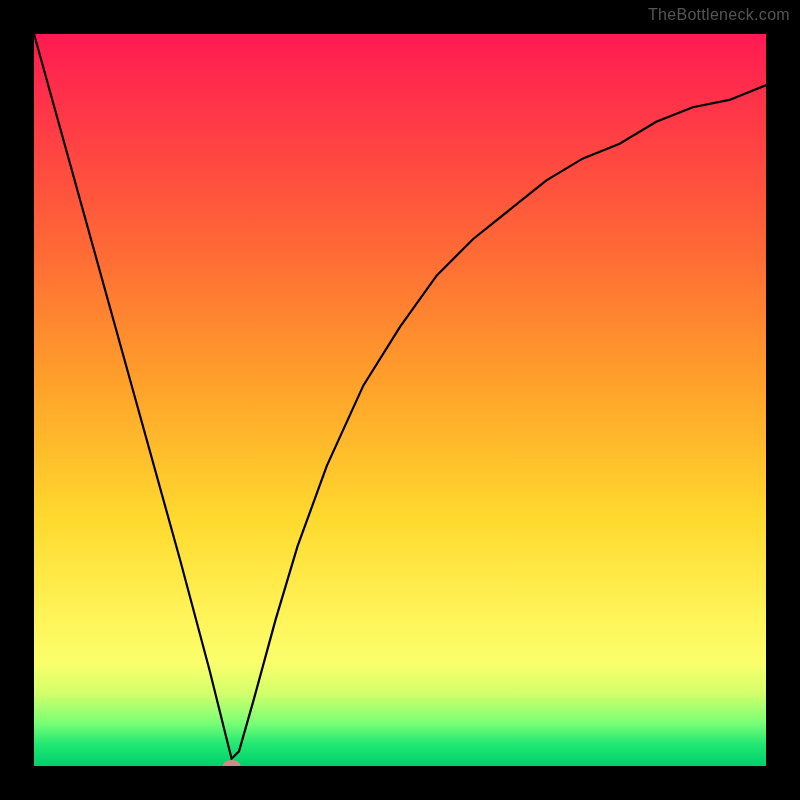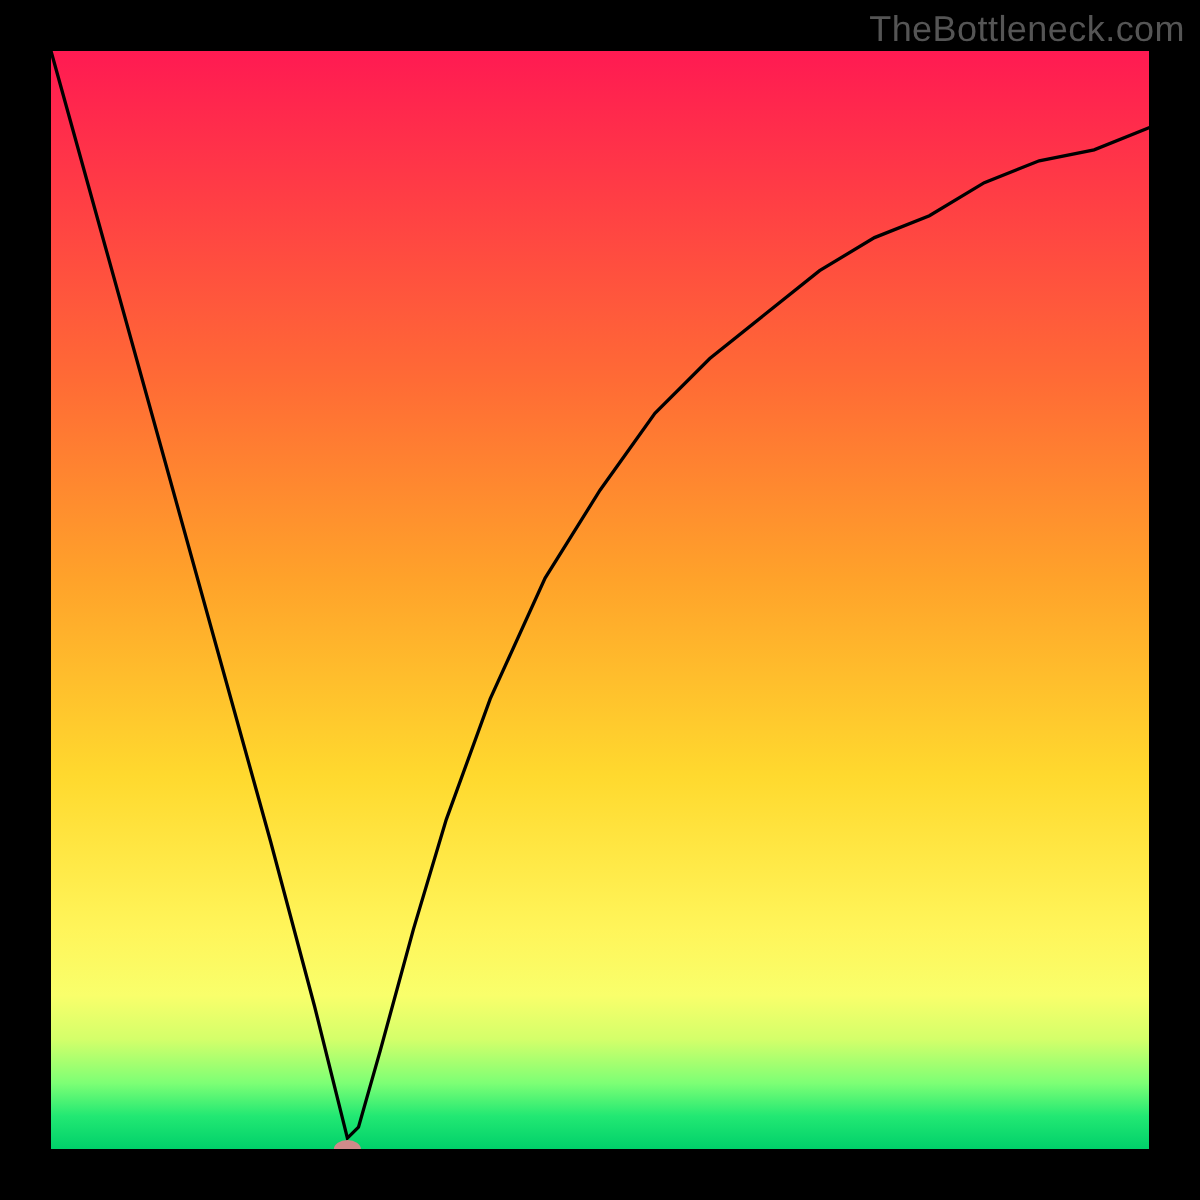--- a/index.html
+++ b/index.html
@@ -44,21 +44,21 @@
     left: 0;
     top: 0;
     width: 732px;
     height: 732px;
   }
   .watermark {
     position: absolute;
     top: 6px;
     right: 10px;
     color: #555;
-    font-size: 24px;
+    font-size: 16px;
     font-weight: 500;
     letter-spacing: 0.3px;
     user-select: none;
   }
 </style>
 </head>
 <body>
 
 <div class="frame">
 

